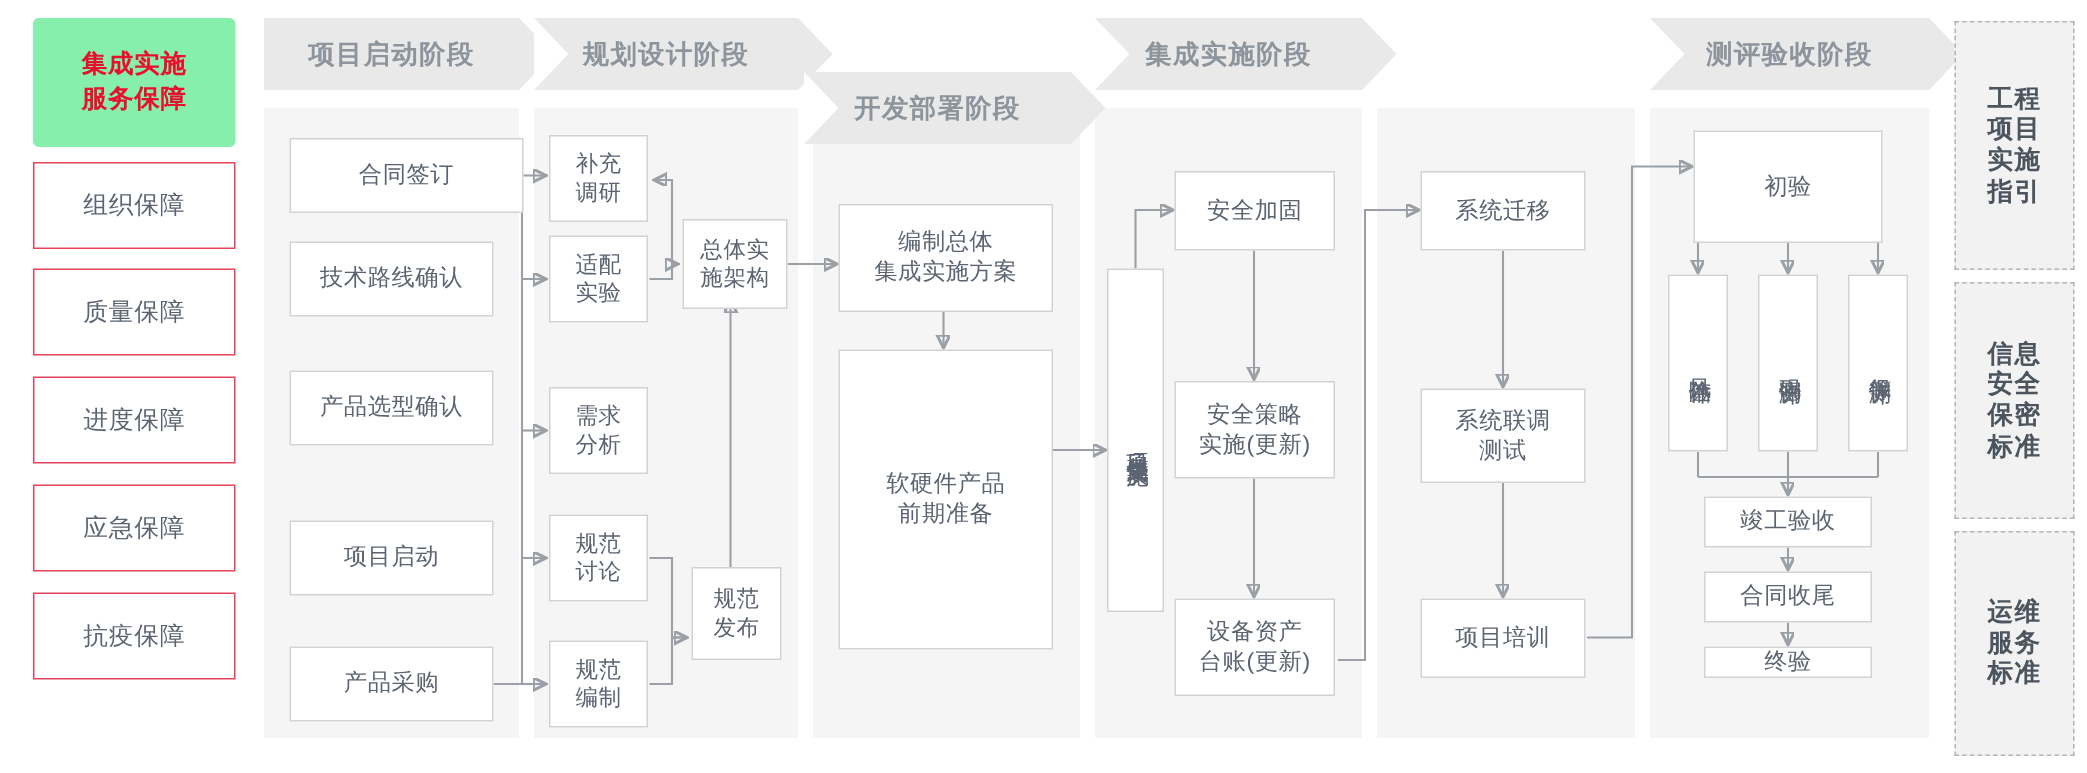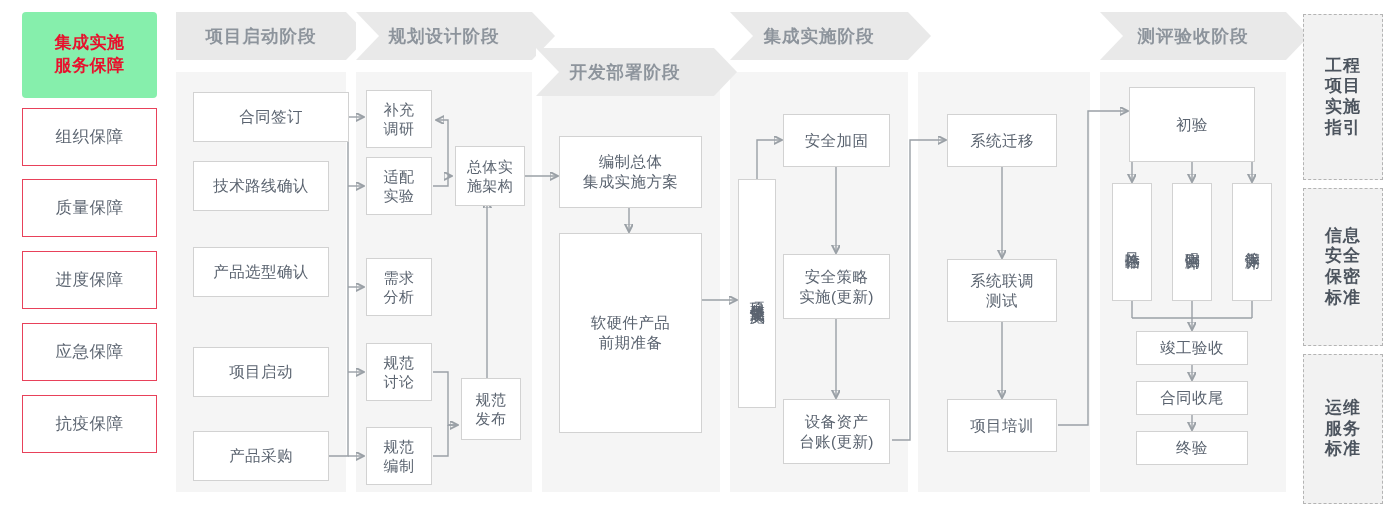--- a/index.html
+++ b/index.html
@@ -184,19 +184,19 @@
   <div class="node" style="left:947px; top:114px; width:110px; height:53px;">系统迁移</div>
   <div class="node" style="left:947px; top:259px; width:110px; height:63px;">系统联调<br>测试</div>
   <div class="node" style="left:947px; top:399px; width:110px; height:53px;">项目培训</div>
 
   <div class="node" style="left:1129px; top:87px;  width:126px; height:75px;">初验</div>
   <div class="node sm vert" style="left:1112px; top:183px; width:40px; height:118px;">风险评估</div>
   <div class="node sm vert" style="left:1172px; top:183px; width:40px; height:118px;">密码测评</div>
   <div class="node sm vert" style="left:1232px; top:183px; width:40px; height:118px;">等保测评</div>
   <div class="node" style="left:1136px; top:331px; width:112px; height:34px;">竣工验收</div>
   <div class="node" style="left:1136px; top:381px; width:112px; height:34px;">合同收尾</div>
-  <div class="node" style="left:1136px; top:431px; width:112px; height:34px;">终验</div>
+  <div class="node" style="left:1136px; top:431px; width:112px; height:21px;">终验</div>
 
   <div class="side-box" style="top:14px;  height:166px;">工程项目实施指引</div>
   <div class="side-box" style="top:188px; height:158px;">信息安全保密标准</div>
   <div class="side-box" style="top:354px; height:150px;">运维服务标准</div>
 
 </div>
 
 </body></html>

